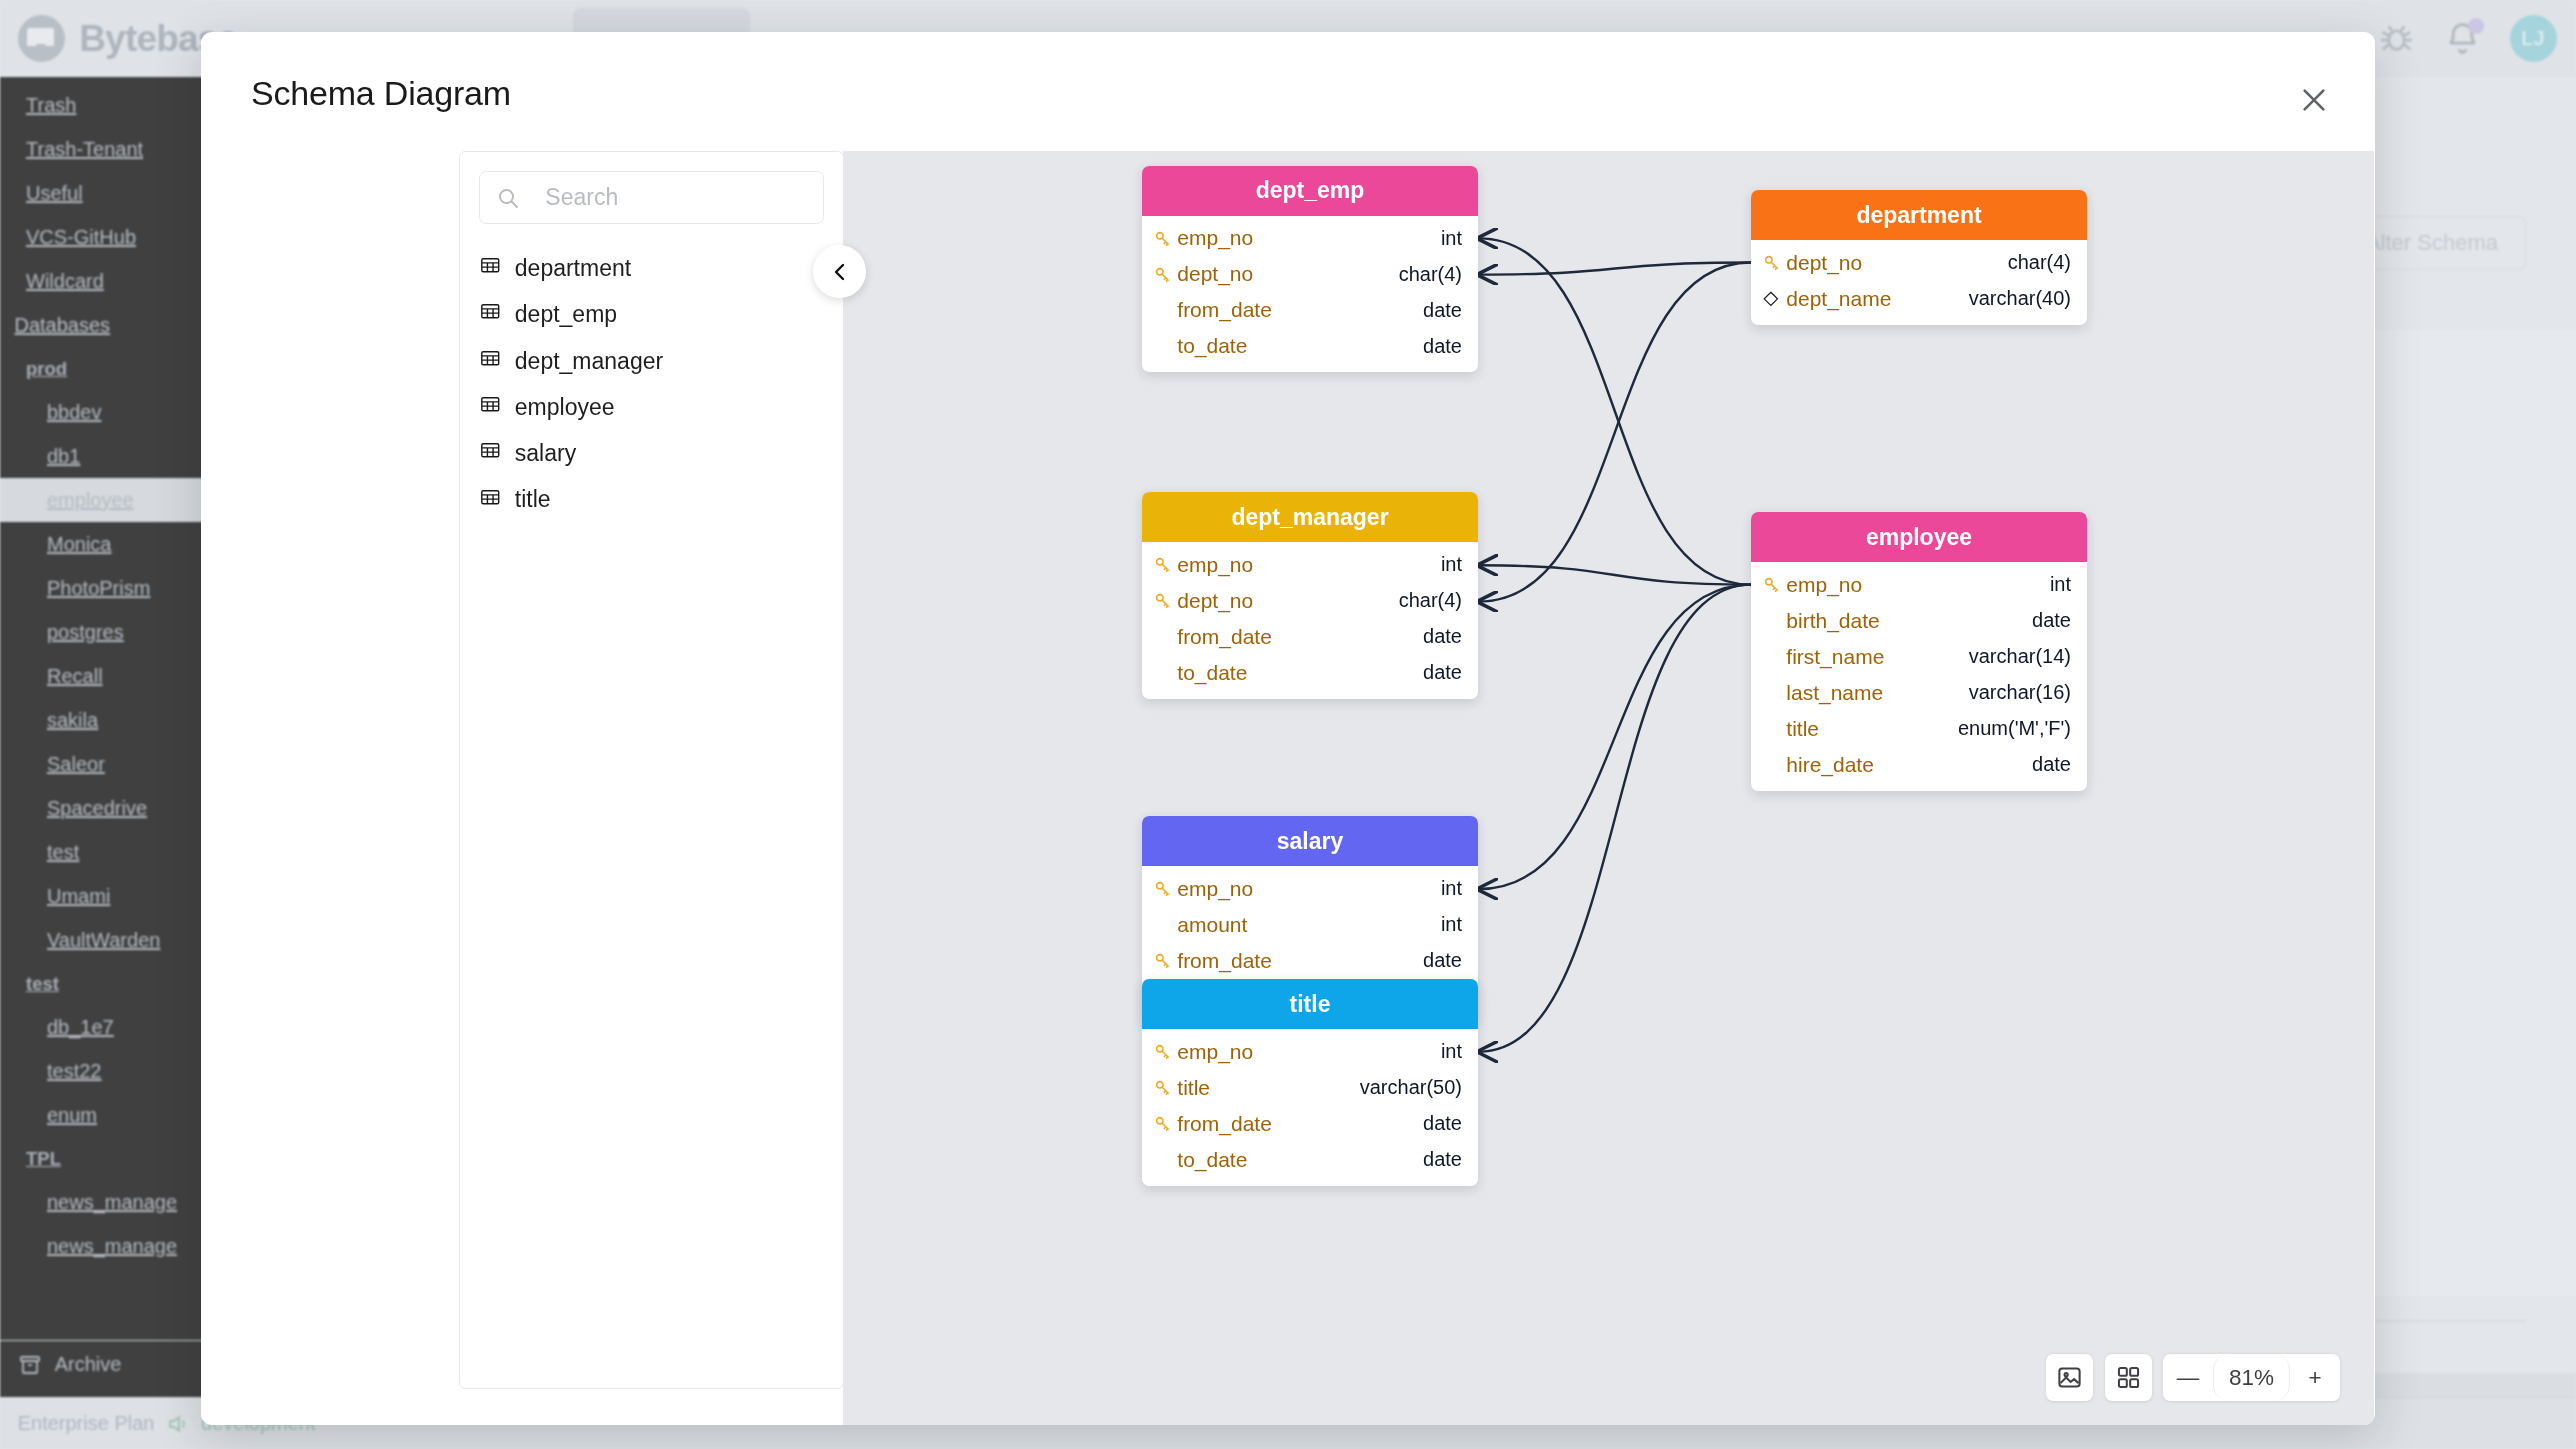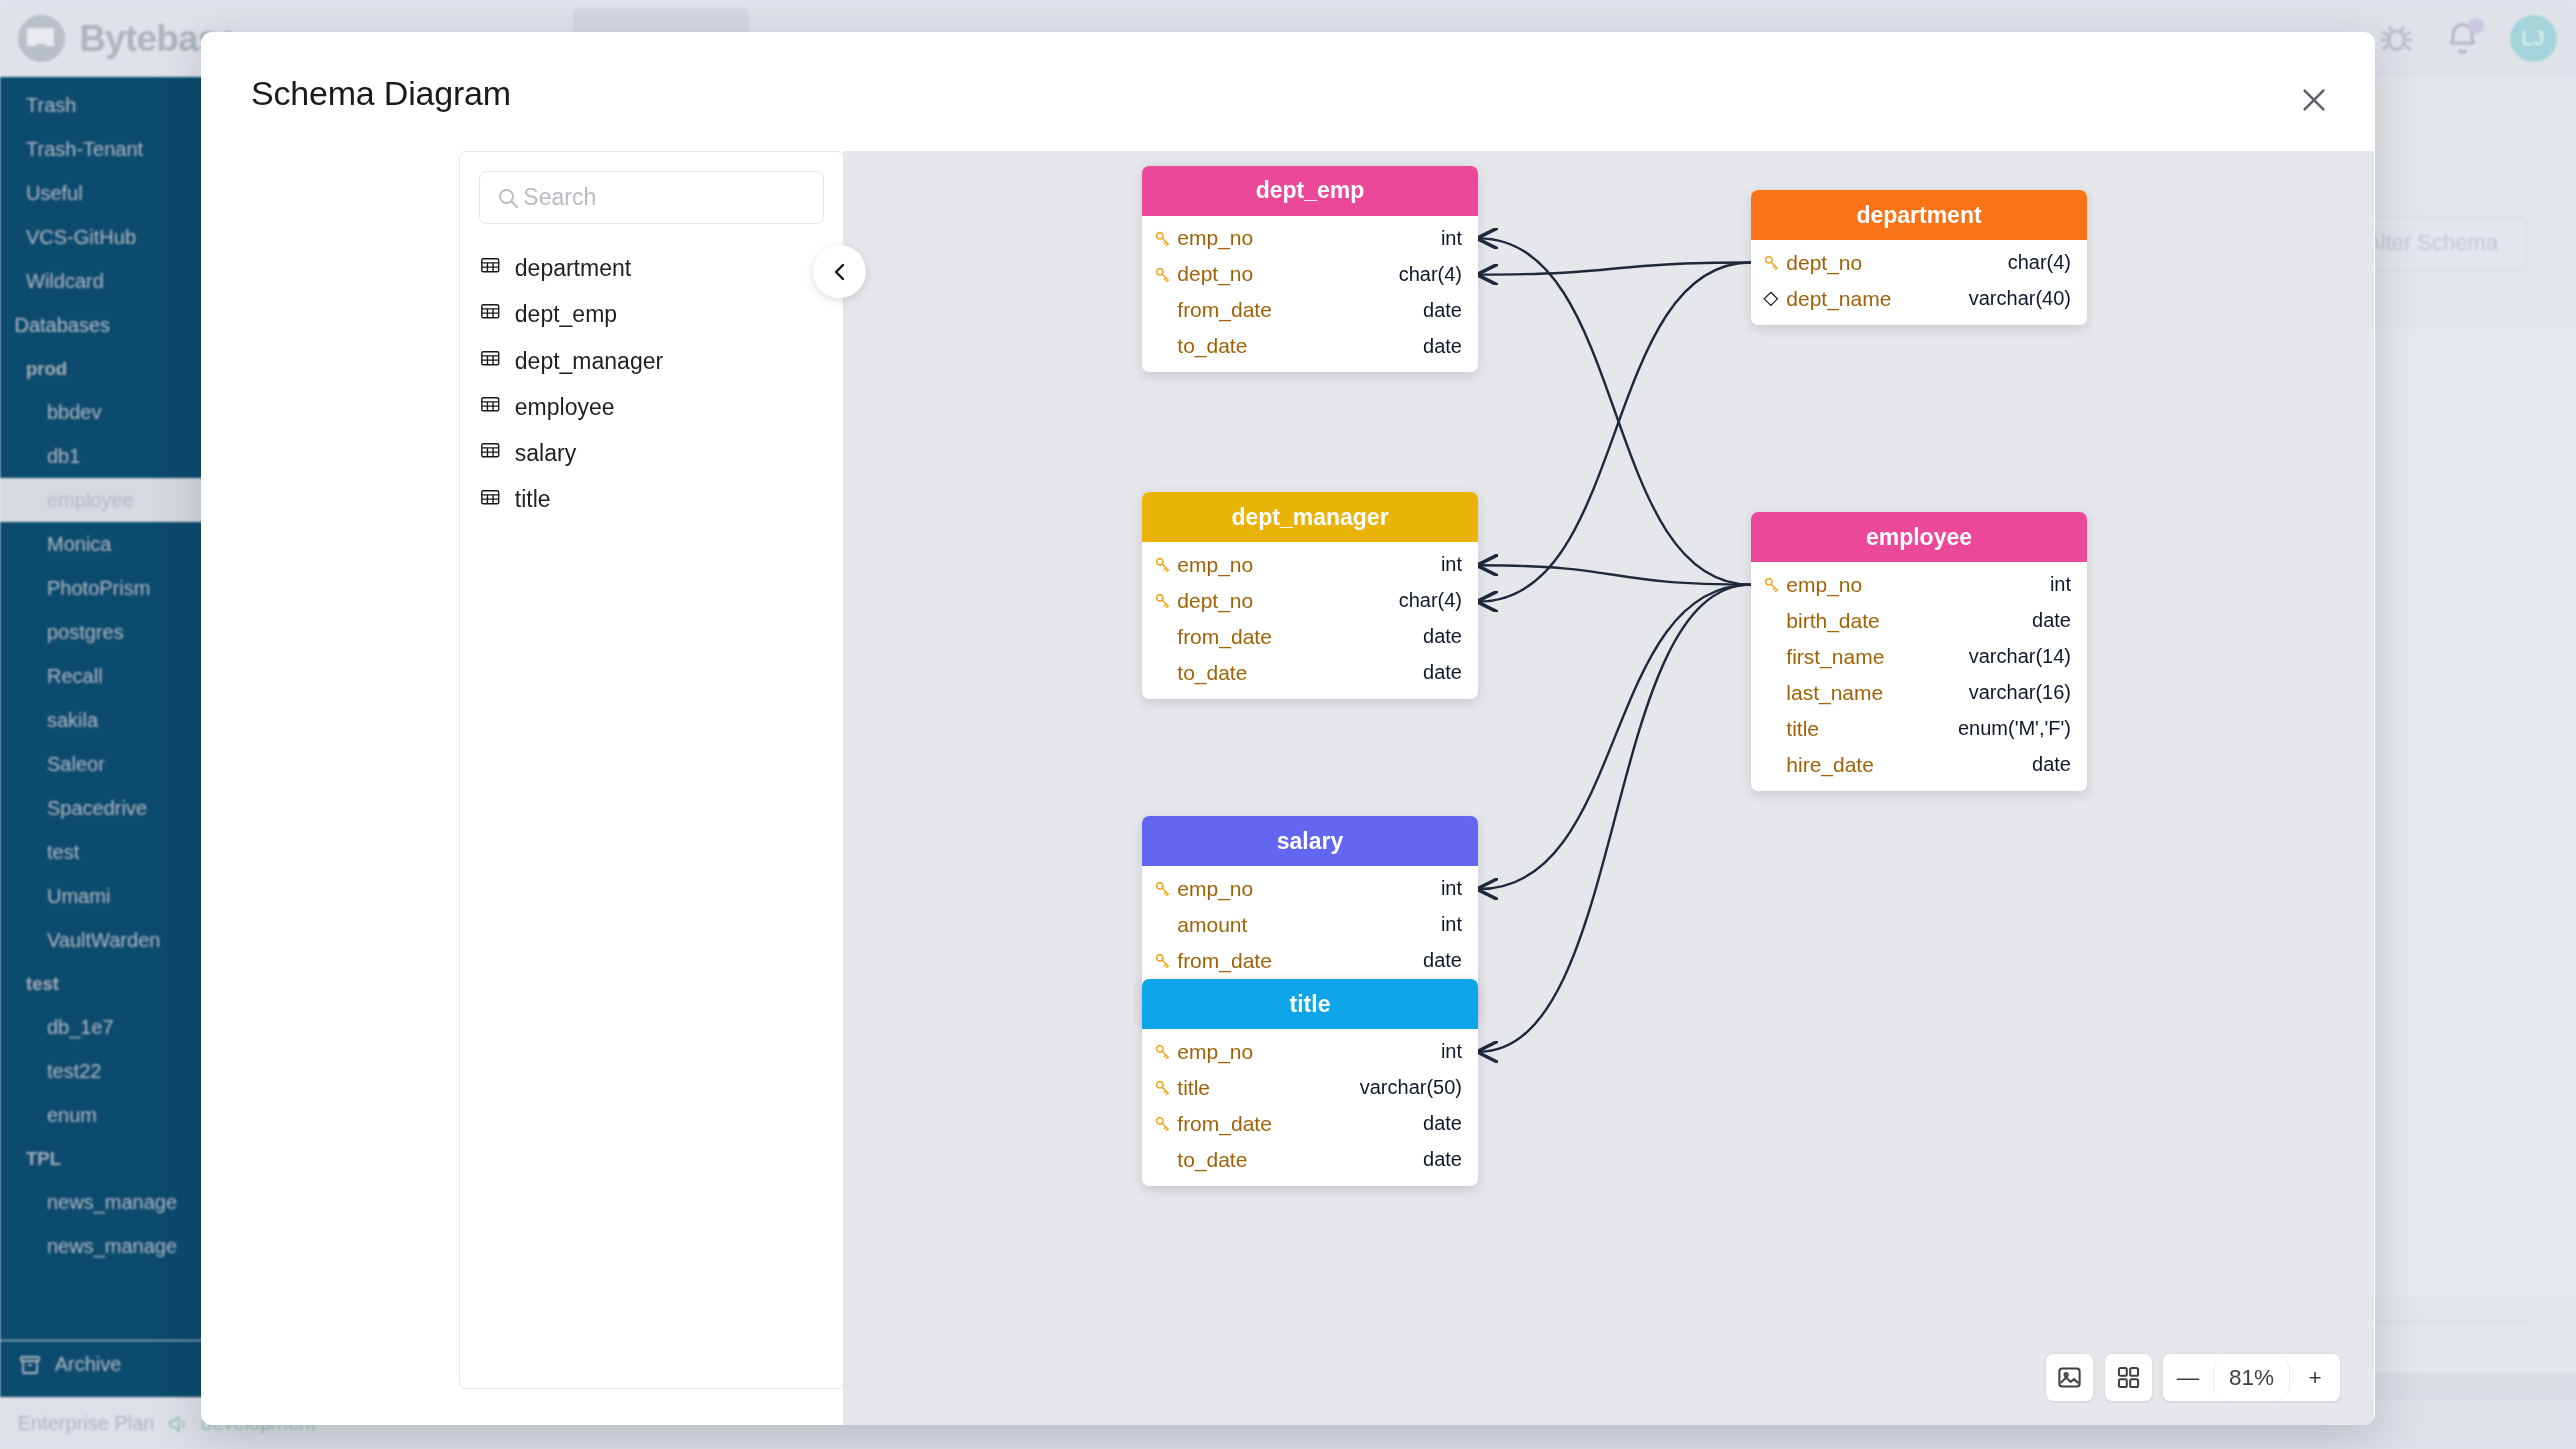--- a/index.html
+++ b/index.html
@@ -57,23 +57,23 @@
   }
   #bg-avatar {
     width: 47px; height: 47px; border-radius: 50%;
     background: #a6d4dc; color: #e9f5f7;
     display: flex; align-items: center; justify-content: center;
     font-size: 21px; letter-spacing: 0.8px;
   }
 
   #bg-sidebar {
     position: absolute; left: 0; top: 77px; width: 208px; bottom: 0;
-    background: #0c4a6e;
+    background: #404040;
     padding-top: 6.4px;
-    font-size: 20px; color: #b4bac2;
+    font-size: 20px; color: #b4bac2; text-decoration: underline;
   }
   #bg-sidebar .sb-row { padding: 10.5px 0 10.5px 26px; white-space: nowrap; }
   #bg-sidebar .sb-row.indent { padding-left: 47px; }
   #bg-sidebar .sb-row.group { color: #a8aeb7; font-weight: bold; font-size: 18.5px; padding-left: 26px; }
   #bg-sidebar .sb-row.section { color: #b9bfc7; padding-left: 14.5px; }
   #bg-sidebar .sb-row.active { background: #d6dade; }
   #bg-archive {
     position: absolute; left: 0; bottom: 61px; width: 208px;
     display: flex; align-items: center; gap: 13px;
     padding: 11.3px 0 11.3px 17.7px; color: #b4bac2; font-size: 20px;
@@ -135,21 +135,21 @@
   #panel {
     position: absolute; left: 258px; top: 119px;
     width: 385px; height: 1238px;
     border: 0.8px solid #e8e8ea;
     border-radius: 6.4px;
     background: #fff;
   }
   #search-box {
     margin: 19.3px 19.3px 0 19.3px; height: 53px;
     border: 0.8px solid #e6e6e8; border-radius: 7.2px;
-    display: flex; align-items: center; gap: 3px;
+    display: flex; align-items: center; gap: 25px;
     padding: 0 16px;
   }
   #search-box svg { flex: 0 0 auto; }
   #search-input {
     border: 0; outline: 0; font-size: 23px; color: #2b2b2b;
     width: 100%; background: transparent;
     font-family: "Liberation Sans", sans-serif;
   }
   #search-input::placeholder { color: #b8bcc2; }
   #table-list { margin-top: 21px; }

